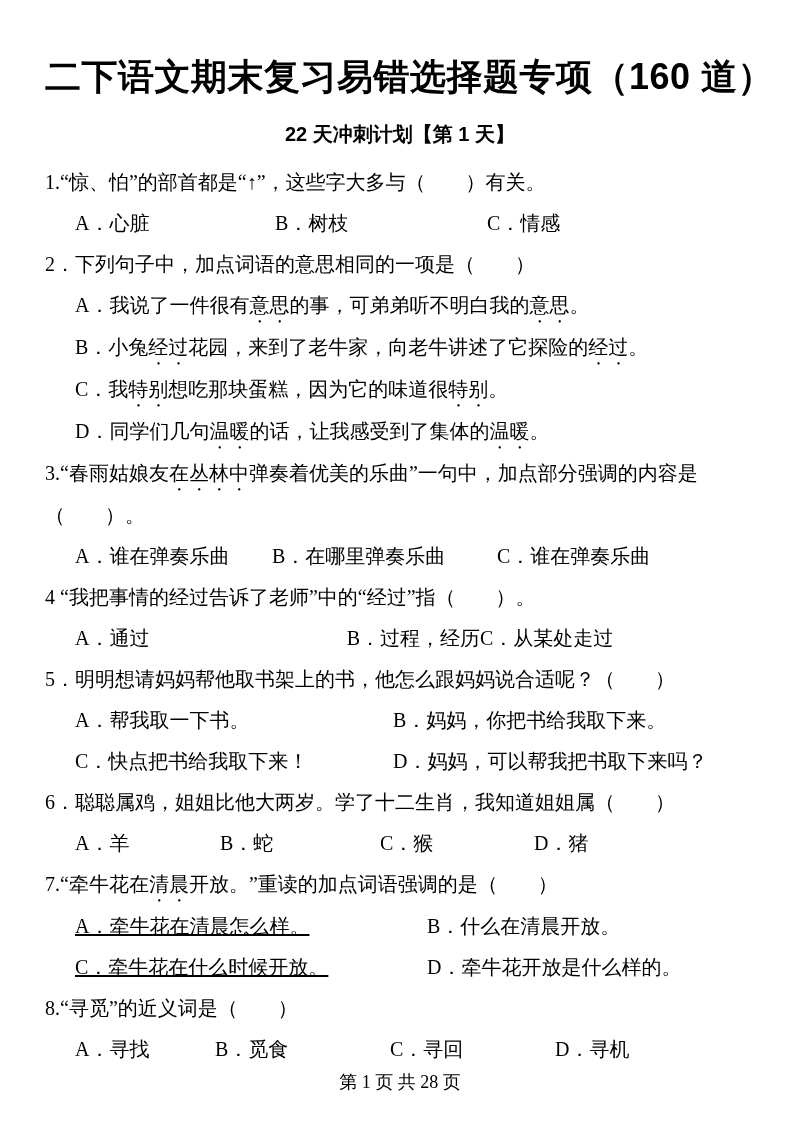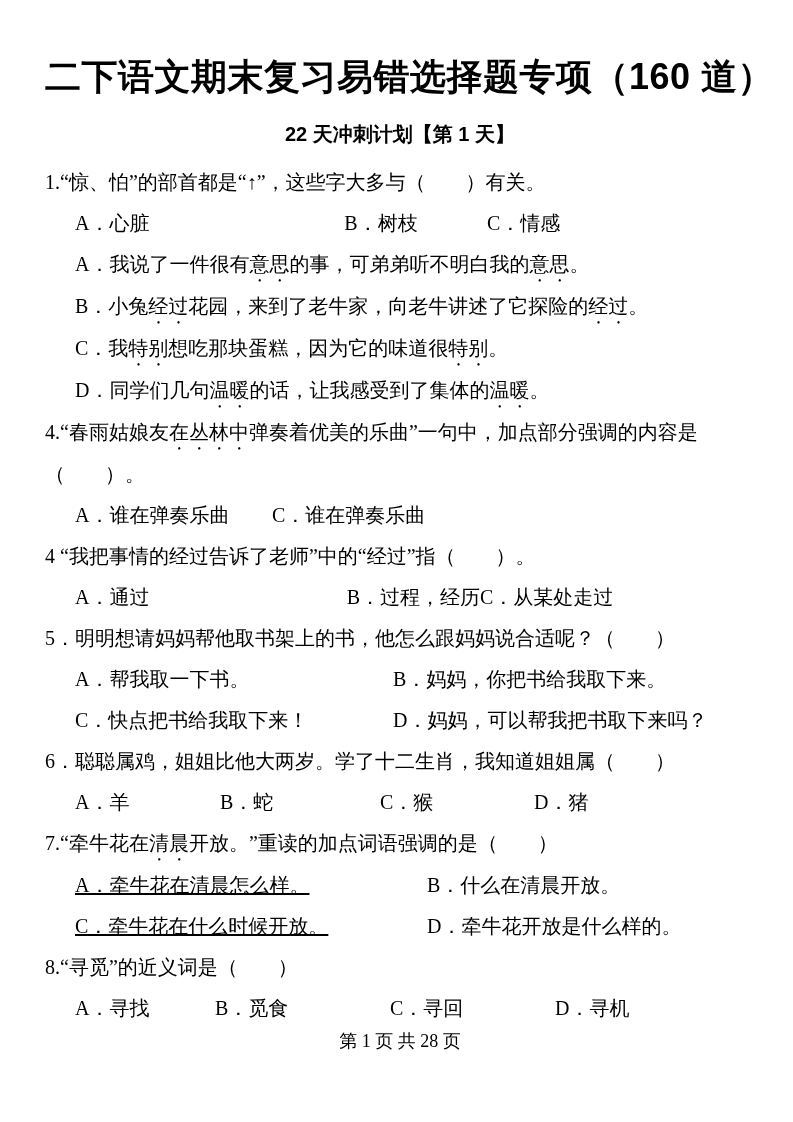--- a/index.html
+++ b/index.html
@@ -42,21 +42,21 @@
   .orow { display: flex; padding-left: 30px; }
   .opt { white-space: pre; }
   
   .dot {
     -webkit-text-emphasis: filled dot #000;
     -webkit-text-emphasis-position: under right;
     text-emphasis: filled dot #000;
     text-emphasis-position: under right;
   }
   
-  .q1-row .c0 { width: 200px; } .q1-row .c1 { width: 212px; text-align: center; }
+  .q1-row .c0 { width: 200px; } .q1-row .c1 { width: 212px; }
   .q3-row .c0 { width: 197px; } .q3-row .c1 { width: 225px; }
   .q4-row .c0 { width: 205px; } .q4-row .c1 { width: 200px; text-align: right; }
   .q5-row .c0 { width: 318px; }
   .q6-row .c0 { width: 145px; } .q6-row .c1 { width: 160px; } .q6-row .c2 { width: 154px; }
   .q7-row .c0 { width: 352px; text-decoration: underline; }
   .q8-row .c0 { width: 140px; } .q8-row .c1 { width: 175px; } .q8-row .c2 { width: 165px; }
   .footer {
     margin-top: 2px;
     text-align: center;
     font-family: "Liberation Serif", "DejaVu Serif", serif;
@@ -77,30 +77,32 @@
     <section>
       <p class="stem">1.“惊、怕”的部首都是“↑”，这些字大多与（　　）有关。</p>
       <div class="orow q1-row">
         <span class="opt c0">A．心脏</span>
         <span class="opt c1">B．树枝</span>
         <span class="opt">C．情感</span>
       </div>
     </section>
 
     <section>
+      <p class="stem">2．下列句子中，加点词语的意思相同的一项是（　　）</p>
       <p class="opt-line"><span>A．我说了一件很有</span><span class="dot">意思</span><span>的事，可弟弟听不明白我的</span><span class="dot">意思</span><span>。</span></p>
       <p class="opt-line"><span>B．小兔</span><span class="dot">经过</span><span>花园，来到了老牛家，向老牛讲述了它探险的</span><span class="dot">经过</span><span>。</span></p>
       <p class="opt-line"><span>C．我</span><span class="dot">特别</span><span>想吃那块蛋糕，因为它的味道很</span><span class="dot">特别</span><span>。</span></p>
       <p class="opt-line"><span>D．同学们几句</span><span class="dot">温暖</span><span>的话，让我感受到了集体的</span><span class="dot">温暖</span><span>。</span></p>
     </section>
 
     <section>
-      <p class="stem"><span>4.“春雨姑娘友</span><span class="dot">在丛林中</span><span>弹奏着优美的乐曲”一句中，加点部分强调的内容是（　　）。</span></p>
+      <p class="stem"><span>3.“春雨姑娘友</span><span class="dot">在丛林中</span><span>弹奏着优美的乐曲”一句中，加点部分强调的内容是（　　）。</span></p>
       <div class="orow q3-row">
         <span class="opt c0">A．谁在弹奏乐曲</span>
+        <span class="opt c1">B．在哪里弹奏乐曲</span>
         <span class="opt">C．谁在弹奏乐曲</span>
       </div>
     </section>
 
     <section>
       <p class="stem">4 “我把事情的经过告诉了老师”中的“经过”指（　　）。</p>
       <div class="orow q4-row">
         <span class="opt c0">A．通过</span>
         <span class="opt c1">B．过程，经历</span>
         <span class="opt">C．从某处走过</span>

